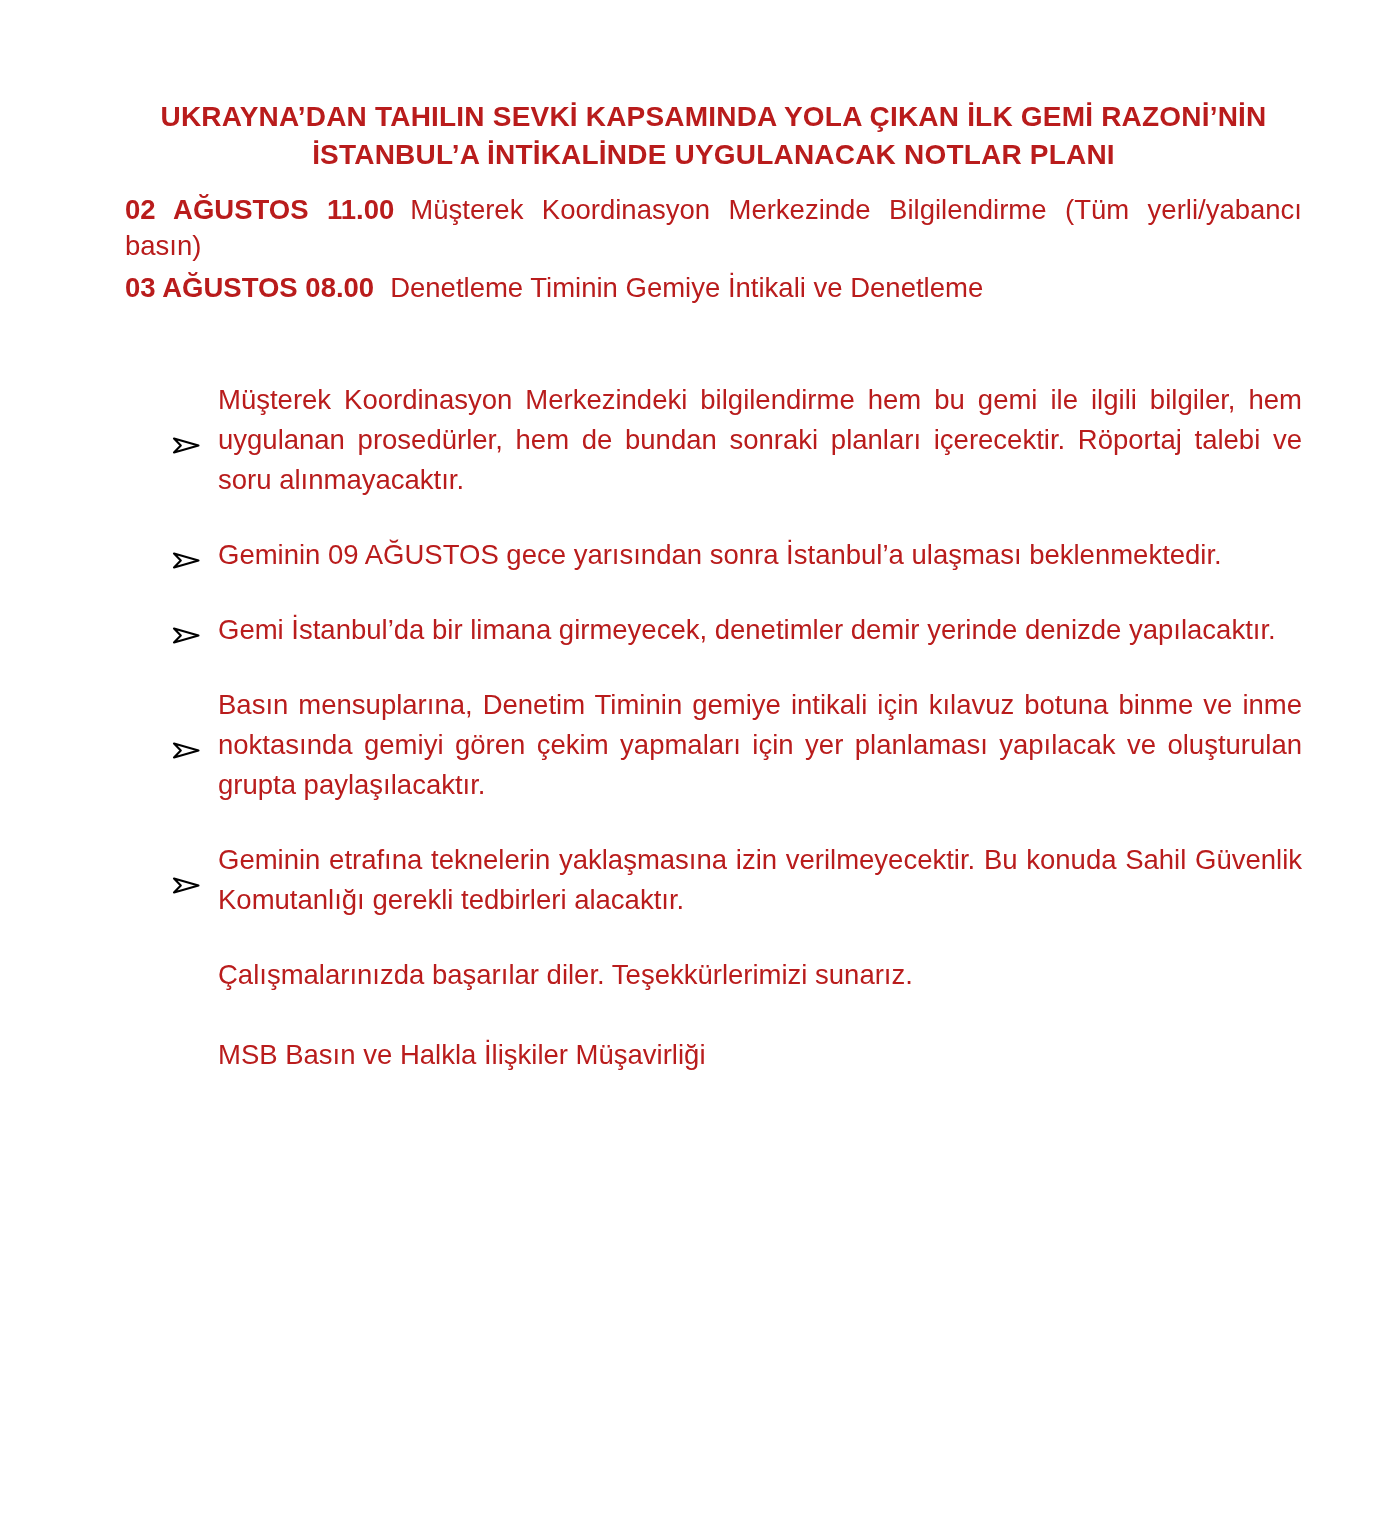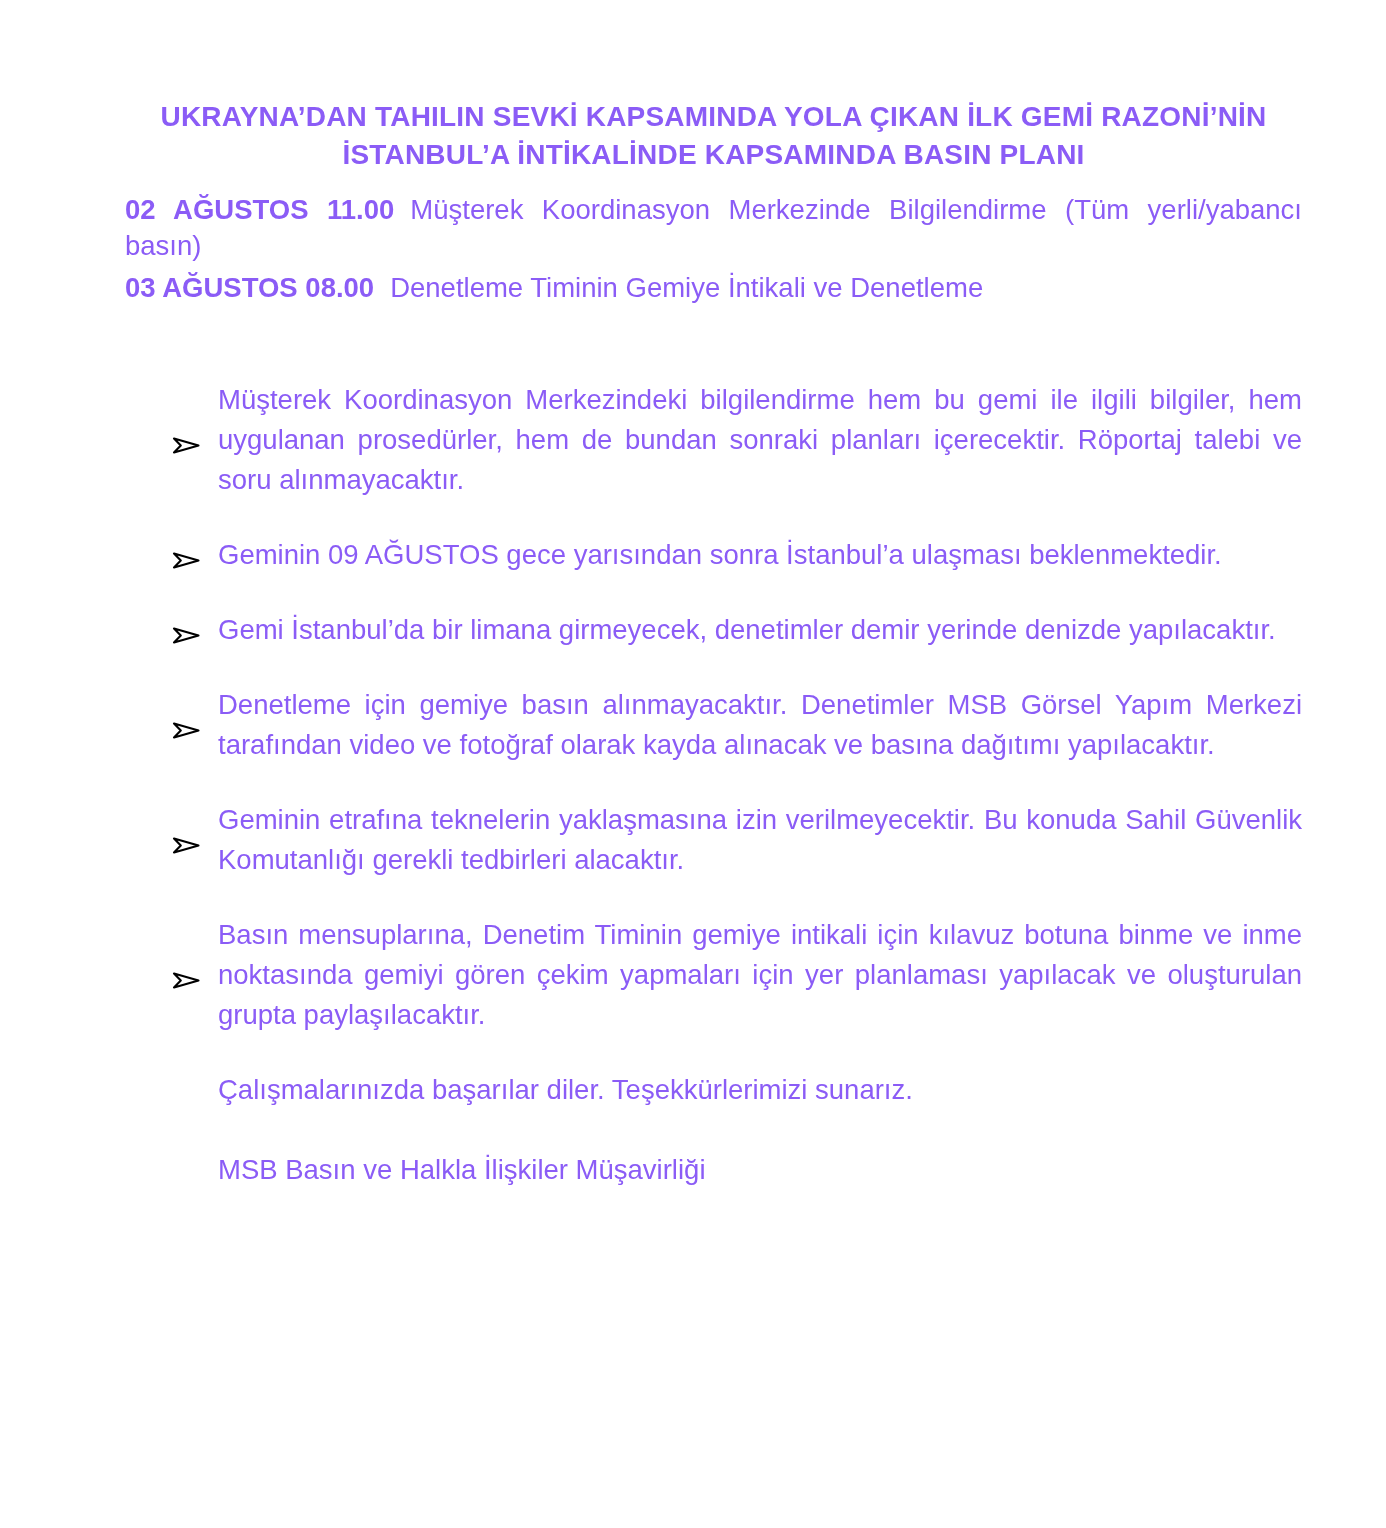--- a/index.html
+++ b/index.html
@@ -6,21 +6,21 @@
     margin: 0;
     padding: 0;
     background: #ffffff;
   }
   .page {
     position: relative;
     width: 1386px;
     height: 1528px;
     box-sizing: border-box;
     background: #ffffff;
-    color: #8b5cf6;
+    color: #b91c1c;
     font-family: "Liberation Sans", "DejaVu Sans", sans-serif;
     padding: 98px 84px 0 125px;
     overflow: hidden;
   }
   h1.doc-title {
     margin: 0;
     font-size: 28px;
     font-weight: bold;
     line-height: 38px;
     text-align: center;
@@ -92,21 +92,21 @@
     text-align: left;
   }
 </style>
 </head>
 <body>
 
 <div class="page">
 
   <h1 class="doc-title">
     <span class="title-line">UKRAYNA’DAN TAHILIN SEVKİ KAPSAMINDA YOLA ÇIKAN İLK GEMİ RAZONİ’NİN</span>
-    <span class="title-line">İSTANBUL’A İNTİKALİNDE KAPSAMINDA BASIN PLANI</span>
+    <span class="title-line">İSTANBUL’A İNTİKALİNDE UYGULANACAK NOTLAR PLANI</span>
   </h1>
 
   <p class="sched"><strong class="sched-time">02 AĞUSTOS 11.00</strong><span>Müşterek Koordinasyon Merkezinde Bilgilendirme (Tüm yerli/yabancı basın)</span></p>
 
   <p class="sched"><strong class="sched-time">03 AĞUSTOS 08.00</strong><span>Denetleme Timinin Gemiye İntikali ve Denetleme</span></p>
 
 
   <ul class="notes-list">
 
     <li class="note-item">
@@ -129,46 +129,38 @@
 
     <li class="note-item">
       <span class="marker">
         <svg width="29" height="19" viewBox="0 0 29 19" xmlns="http://www.w3.org/2000/svg">
           <path d="M2 2.5 L26.5 9.5 L2 16.5 L8.8 9.5 Z" fill="#ffffff" stroke="#000000" stroke-width="2.1" stroke-linejoin="round"></path>
         </svg>
       </span>
       <span class="note-text">Gemi İstanbul’da bir limana girmeyecek, denetimler demir yerinde denizde yapılacaktır.</span>
     </li>
 
+
     <li class="note-item">
       <span class="marker">
         <svg width="29" height="19" viewBox="0 0 29 19" xmlns="http://www.w3.org/2000/svg">
           <path d="M2 2.5 L26.5 9.5 L2 16.5 L8.8 9.5 Z" fill="#ffffff" stroke="#000000" stroke-width="2.1" stroke-linejoin="round"></path>
         </svg>
       </span>
-      <span class="note-text">Denetleme için gemiye basın alınmayacaktır. Denetimler MSB Görsel Yapım Merkezi tarafından video ve fotoğraf olarak kayda alınacak ve basına dağıtımı yapılacaktır.</span>
+      <span class="note-text">Basın mensuplarına, Denetim Timinin gemiye intikali için kılavuz botuna binme ve inme noktasında gemiyi gören çekim yapmaları için yer planlaması yapılacak ve oluşturulan grupta paylaşılacaktır.</span>
     </li>
 
     <li class="note-item">
       <span class="marker">
         <svg width="29" height="19" viewBox="0 0 29 19" xmlns="http://www.w3.org/2000/svg">
           <path d="M2 2.5 L26.5 9.5 L2 16.5 L8.8 9.5 Z" fill="#ffffff" stroke="#000000" stroke-width="2.1" stroke-linejoin="round"></path>
         </svg>
       </span>
       <span class="note-text">Geminin etrafına teknelerin yaklaşmasına izin verilmeyecektir. Bu konuda Sahil Güvenlik Komutanlığı gerekli tedbirleri alacaktır.</span>
     </li>
 
-    <li class="note-item">
-      <span class="marker">
-        <svg width="29" height="19" viewBox="0 0 29 19" xmlns="http://www.w3.org/2000/svg">
-          <path d="M2 2.5 L26.5 9.5 L2 16.5 L8.8 9.5 Z" fill="#ffffff" stroke="#000000" stroke-width="2.1" stroke-linejoin="round"></path>
-        </svg>
-      </span>
-      <span class="note-text">Basın mensuplarına, Denetim Timinin gemiye intikali için kılavuz botuna binme ve inme noktasında gemiyi gören çekim yapmaları için yer planlaması yapılacak ve oluşturulan grupta paylaşılacaktır.</span>
-    </li>
-
   </ul>
 
   <p class="closing-line">Çalışmalarınızda başarılar diler. Teşekkürlerimizi sunarız.</p>
 
   <p class="signature-line">MSB Basın ve Halkla İlişkiler Müşavirliği</p>
 
 </div>
 
 </body></html>

